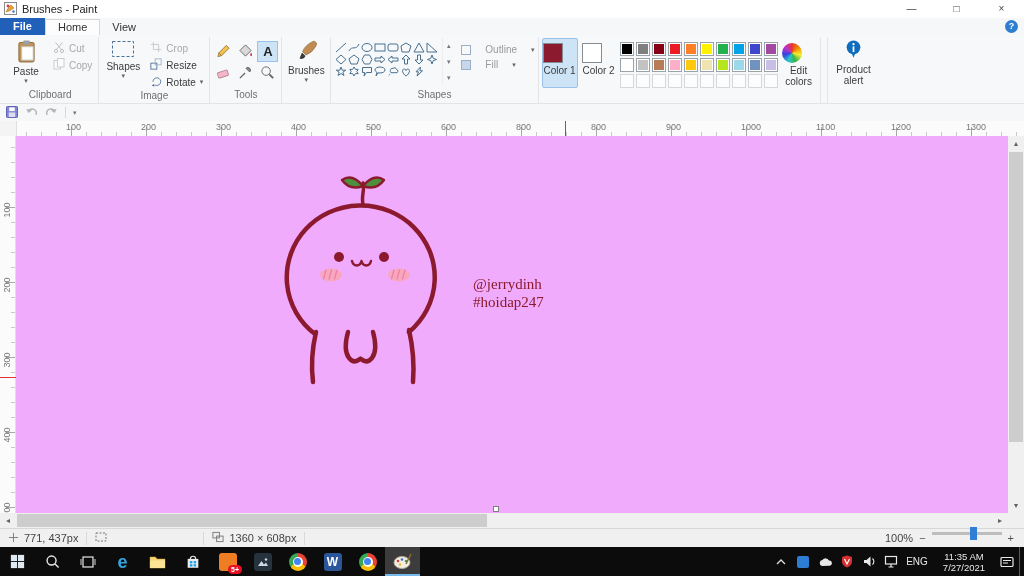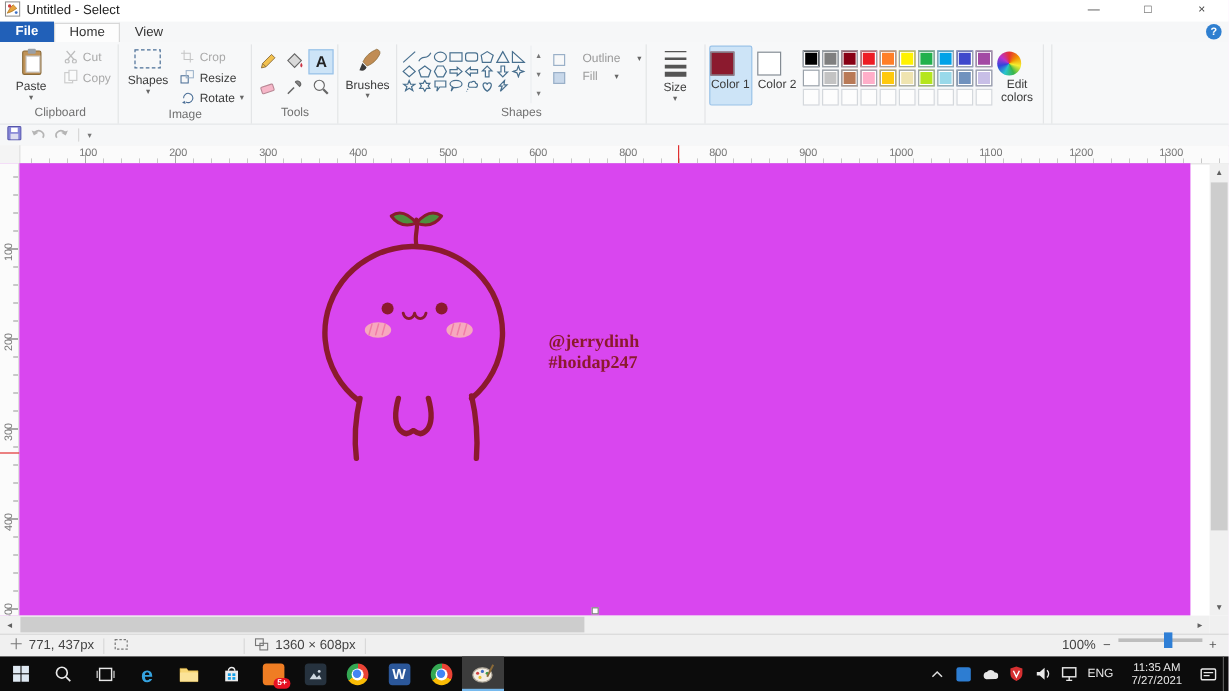--- a/index.html
+++ b/index.html
@@ -69,21 +69,21 @@
   .hnum{position:absolute;top:1px;font-size:9px;color:#777;}
   .hmark{position:absolute;left:565px;top:0;width:1px;height:15px;background:#e03030;}
   .work{position:absolute;top:136px;left:0;height:377px;width:1024px;}
   .vruler{position:absolute;left:0;top:0;width:16px;height:377px;background:#fbfbfb;border-right:1px solid #e0e0e0;
     background-image:repeating-linear-gradient(180deg,#a8a8a8 0 1px,transparent 1px 75px),
                      repeating-linear-gradient(180deg,#c8c8c8 0 1px,transparent 1px 15px);
     background-size:9px 100%,4px 100%;background-position:right -4px,right -4px;background-repeat:no-repeat;box-sizing:border-box;}
   .vnum{position:absolute;left:-1px;width:16px;text-align:center;font-size:9px;color:#777;transform:rotate(-90deg);}
   .vmark{position:absolute;left:0;top:241px;width:16px;height:1px;background:#e03030;}
   
-  .canvas{position:absolute;left:0;top:0;width:992px;height:377px;background:#d946ef;overflow:hidden;font-weight:bold;}
+  .canvas{position:absolute;left:16px;top:0;width:992px;height:377px;background:#f0abfc;overflow:hidden;}
   .canvas-text{font-family:"Liberation Serif","DejaVu Serif",serif;font-size:15px;}
   
   .vscroll{position:absolute;right:0;top:0;width:16px;height:377px;background:#f0f0f0;}
   .vscroll .arr{position:absolute;left:0;width:16px;height:15px;text-align:center;font-size:8px;color:#606060;line-height:15px;}
   .vscroll .arr.up{top:0;}.vscroll .arr.down{bottom:0;}
   .vthumb{position:absolute;left:1px;top:16px;width:14px;height:290px;background:#cdcdcd;}
   .hscroll{position:absolute;top:513px;left:0;width:1008px;height:15px;background:#f0f0f0;}
   .hscroll .arr{position:absolute;top:0;width:16px;height:15px;text-align:center;font-size:8px;color:#606060;line-height:15px;}
   .hscroll .arr.left{left:0;}.hscroll .arr.right{right:0;}
   .hthumb{position:absolute;left:17px;top:1px;width:470px;height:13px;background:#cdcdcd;}
@@ -127,21 +127,21 @@
 
   <div class="titlebar">
     <span>
       <svg width="13" height="13" viewBox="0 0 13 13">
           <rect x="0.5" y="0.5" width="12" height="12" fill="#fff" stroke="#8a8a8a"></rect>
           <path d="M2,10 q3,-6 5,-7 l3,3 q-4,3 -8,4 Z" fill="#e8a33d" stroke="#a87420" stroke-width="0.6"></path>
           <circle cx="4" cy="4" r="1.4" fill="#d04040"></circle>
           <circle cx="9.5" cy="9.5" r="1.2" fill="#3f72c8"></circle>
         </svg>
     </span>
-    <span class="title">Untitled - Select</span>
+    <span class="title">Brushes - Paint</span>
     <div class="win-controls">
       <span class="win-btn">—</span>
       <span class="win-btn">□</span>
       <span class="win-btn close">×</span>
     </div>
   </div>
 
   <div class="tabsrow">
     <span class="tab file">File</span>
     <span class="tab active">Home</span>
@@ -408,35 +408,20 @@
           <div class="of-btn">
             <span class="oficon fillsq"></span>
             <span>Fill</span>
             <span class="caret">▾</span>
           </div>
         </div>
       </div>
       <div class="glabel">Shapes</div>
     </div>
 
-    <div class="rgroup">
-      <div class="rbody">
-        <div class="bigbtn">
-          <span><svg width="22" height="24" viewBox="0 0 22 24" stroke="#555">
-                <line x1="2" y1="3" x2="20" y2="3" stroke-width="1"></line>
-                <line x1="2" y1="9" x2="20" y2="9" stroke-width="2"></line>
-                <line x1="2" y1="15.5" x2="20" y2="15.5" stroke-width="3.2"></line>
-                <line x1="2" y1="22" x2="20" y2="22" stroke-width="4.5"></line>
-              </svg></span>
-          <span class="blabel">Size</span>
-          <span class="caret">▾</span>
-        </div>
-      </div>
-      <div class="glabel"></div>
-    </div>
 
     <div class="rgroup">
       <div class="rbody">
         <div class="ctile selected">
           <span class="cswatch" style="background: rgb(139, 26, 46);"></span>
           <span>Color 1</span>
         </div>
         <div class="ctile">
           <span class="cswatch" style="background: rgb(255, 255, 255);"></span>
           <span>Color 2</span>
@@ -477,20 +462,34 @@
           <span class="rainbow"></span>
           <span>Edit colors</span>
         </div>
       </div>
     </div>
 
     <div class="rgroup">
       <div class="glabel"></div>
     </div>
 
+    <div class="rgroup" style="border-right:none">
+      <div class="rbody">
+        <div class="bigbtn" style="width:46px">
+          <span><svg width="17" height="21" viewBox="0 0 16 20">
+                <circle cx="8" cy="7" r="6.5" fill="#0f6cbd"></circle>
+                <path d="M6.5,13 L8,17 L9.5,13 Z" fill="#0f6cbd"></path>
+                <rect x="7.2" y="6" width="1.6" height="5.5" fill="#fff"></rect>
+                <circle cx="8" cy="4" r="1.1" fill="#fff"></circle>
+              </svg></span>
+          <span class="blabel">Product alert</span>
+        </div>
+      </div>
+      <div class="glabel"></div>
+    </div>
   </div>
 
   <div class="qat">
     <span><svg width="12" height="12" viewBox="0 0 13 13">
           <rect x="0.5" y="0.5" width="12" height="12" rx="1" fill="#8585d6" stroke="#5555aa"></rect>
           <rect x="3.5" y="1.5" width="6" height="4" fill="#fff"></rect>
           <rect x="3" y="7" width="7" height="5" fill="#dcdcf0"></rect>
         </svg></span>
     <span><svg width="13" height="11" viewBox="0 0 14 11" fill="none">
           <path d="M11.5,9 a4.5,4 0 1 0 -8,-3.5" stroke="#b5b5b5" stroke-width="1.6"></path>

